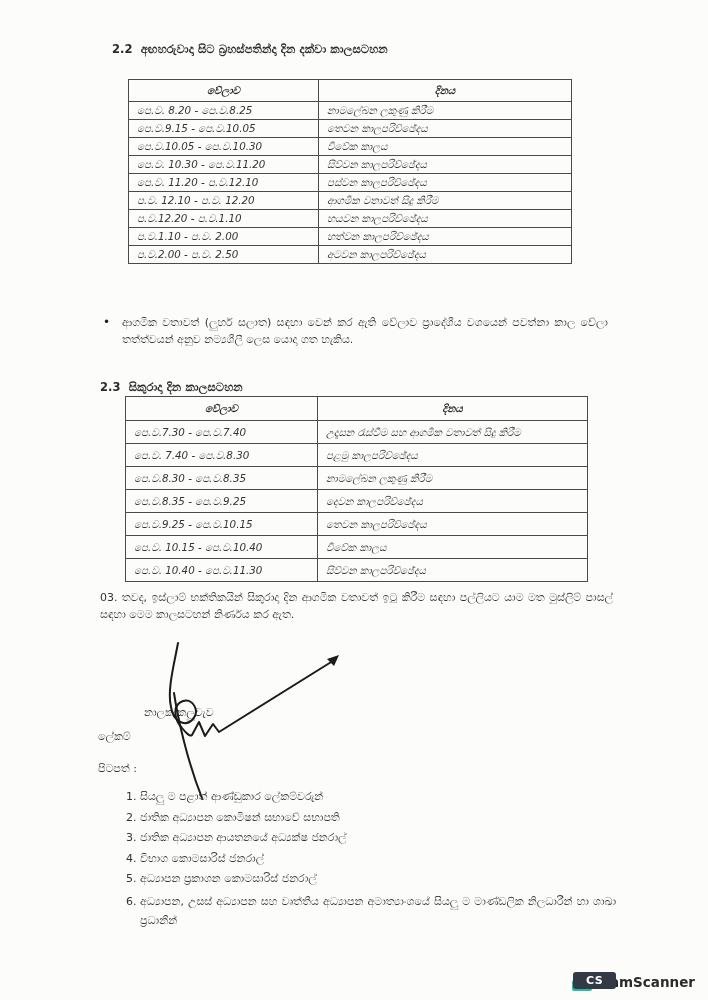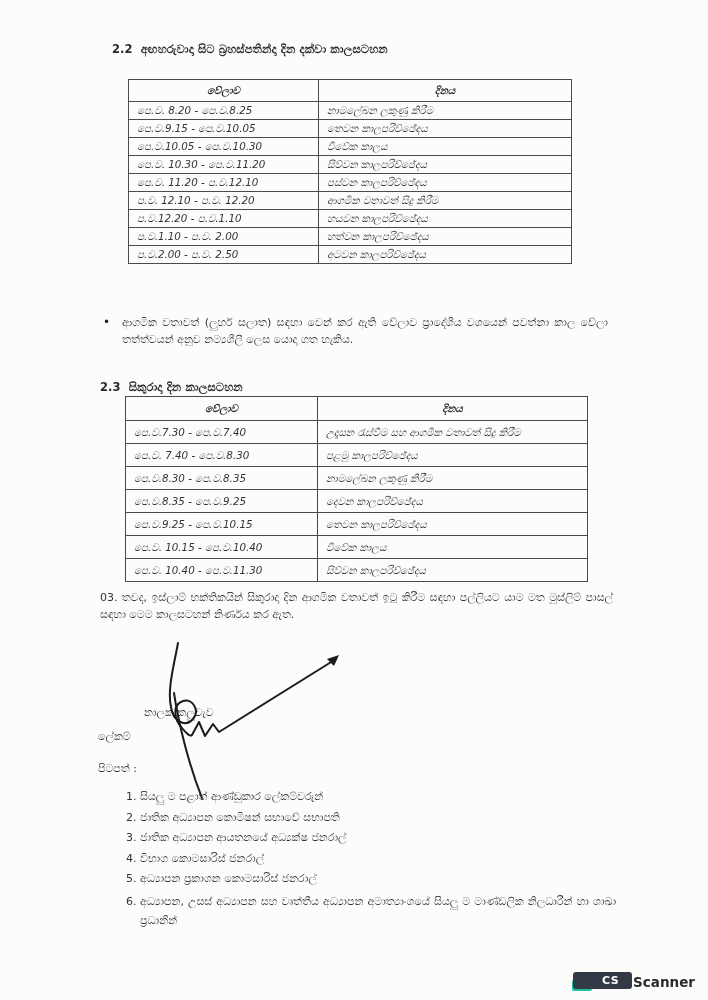--- a/index.html
+++ b/index.html
@@ -26,21 +26,21 @@
   .sig-name,.sig-role,.copies-label{font-size:11px;color:#333;}
   ol.copies{margin:0;padding:0 0 0 36px;}
   ol.copies li{font-size:11px;color:#333;margin-bottom:5.5px;line-height:15px;}
   ol.copies li.justify{text-align:justify;line-height:19px;}
   .cams{display:flex;align-items:center;gap:6px;}
   .cs-badge{position:relative;width:23px;height:20px;}
   .cs-ribbon{position:absolute;left:1px;top:8px;width:20px;height:11px;border-radius:2px;}
   .cs-box{
     position:absolute;left:2px;top:0;width:43px;height:17px;border-radius:3px;
     display:flex;align-items:center;justify-content:center;
-    color:#fff;font-size:11px;font-weight:bold;letter-spacing:.3px;padding-left:16px;
+    color:#fff;font-size:11px;font-weight:bold;letter-spacing:.3px;
   }
   .cams-label{font-size:13.5px;font-weight:700;color:#2b2b2b;}
   svg.sig{overflow:visible;}
 </style>
 </head>
 <body>
 
 <div class="page">
 
   <div class="abs sec-heading" style="left:112px;top:42px;">

